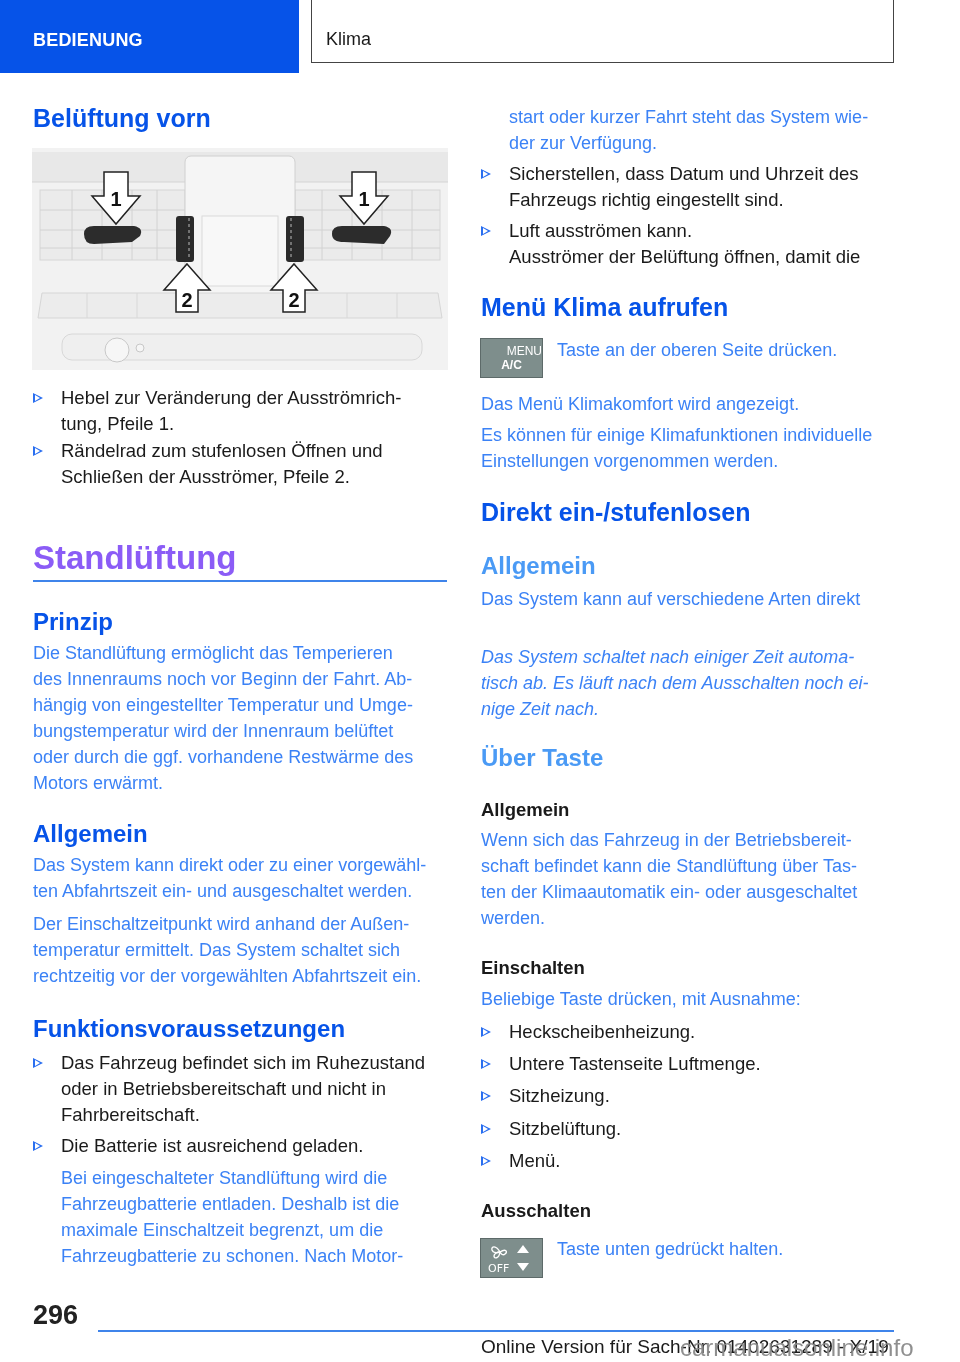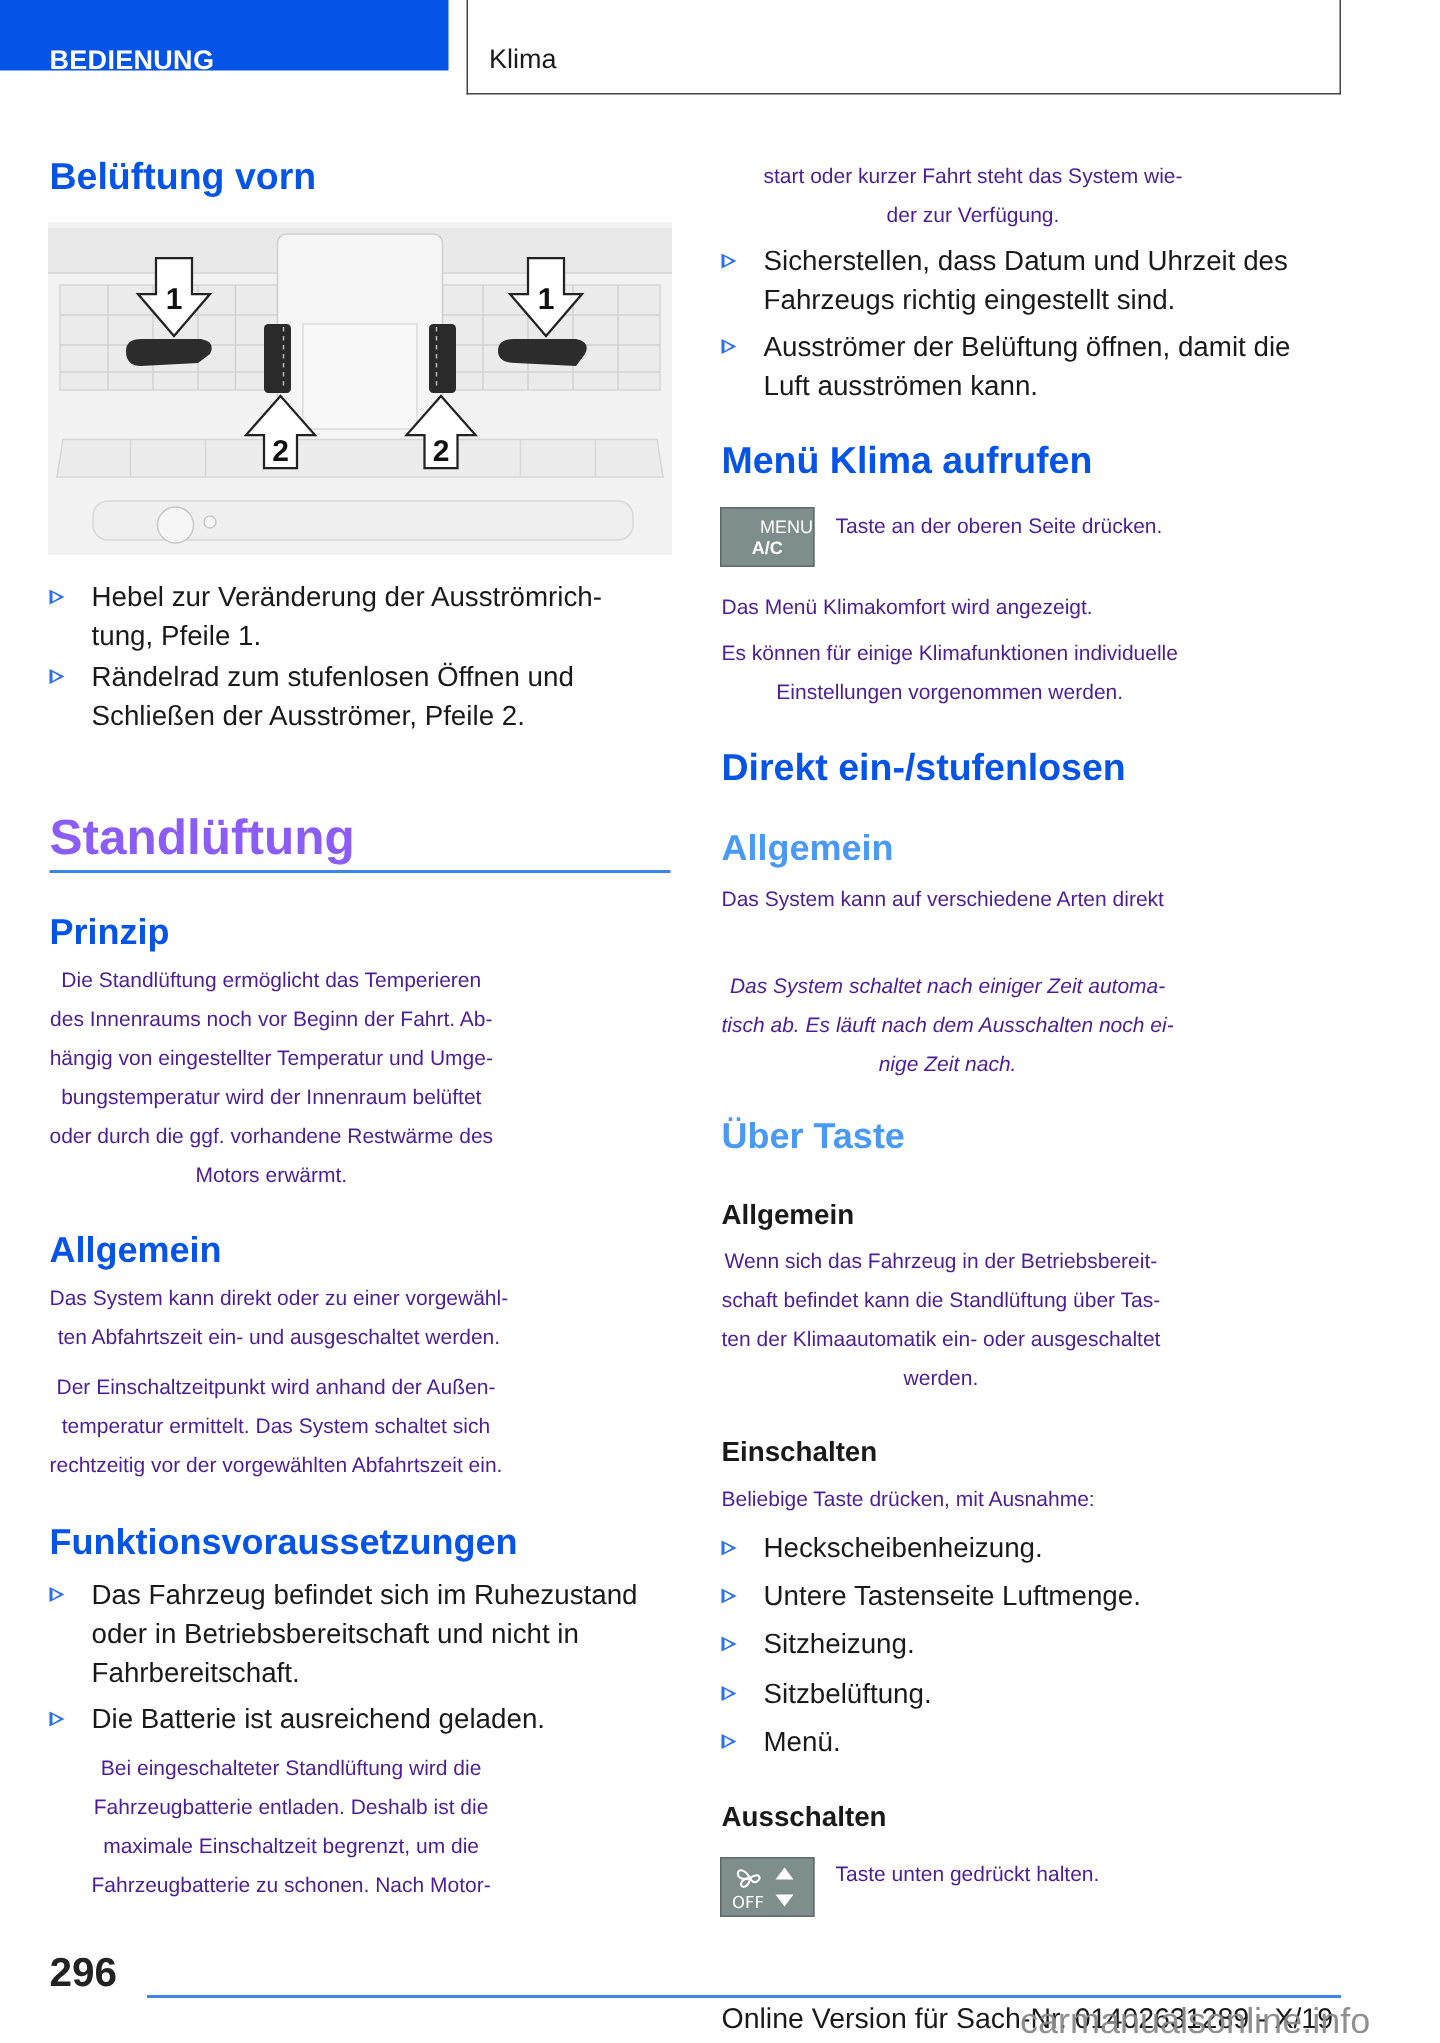--- a/index.html
+++ b/index.html
@@ -1,32 +1,32 @@
 <!DOCTYPE html>
 <html><head>
 <meta charset="utf-8">
 <style>
   html, body { margin: 0; padding: 0; background: #ffffff; }
   body { width: 960px; height: 1362px; position: relative; overflow: hidden;
          font-family: "Liberation Sans", sans-serif; color: #1a1a1a; }
 
   
-  .hdr-section { position: absolute; left: 0; top: 0; width: 299px; height: 47px; background: #0653e8; }
+  .hdr-section { position: absolute; left: 0; top: 0; width: 299px; height: 73px; background: #0653e8; }
   .hdr-section span { position: absolute; left: 33px; top: 30px; color: #ffffff; font-weight: bold; font-size: 18px; letter-spacing: 0.2px; }
   .hdr-chapter { position: absolute; left: 311px; top: -2px; width: 583px; height: 65px; border: 1.5px solid #444; border-top: none; box-sizing: border-box; background: #fff; }
   .hdr-chapter span { position: absolute; left: 14px; top: 31px; font-size: 18px; color: #1a1a1a; }
 
   .h2 { position: absolute; font-weight: bold; color: #0653e8; font-size: 25px; white-space: nowrap; }
   .h1 { position: absolute; font-weight: bold; color: #8b5cf6; font-size: 33px; white-space: nowrap; }
   .h3 { position: absolute; font-weight: bold; color: #0653e8; font-size: 24px; white-space: nowrap; }
   .h3.light { color: #4a9af5; }
   .h4 { position: absolute; font-weight: bold; color: #1a1a1a; font-size: 18.5px; white-space: nowrap; }
   .rule { position: absolute; height: 2px; background: #3f84ea; }
 
-  .p { position: absolute; font-size: 14px; line-height: 26px; color: #4c1d95; white-space: nowrap; text-align: center; }
+  .p { position: absolute; font-size: 18px; line-height: 26px; color: #3b82f6; white-space: nowrap; }
   .bullet { position: absolute; font-size: 18.5px; line-height: 26px; color: #1a1a1a; white-space: nowrap; }
   .bullet .tri { position: absolute; left: 0; top: 8px; width: 0; height: 0;
                  border-top: 5.5px solid transparent; border-bottom: 5.5px solid transparent;
                  border-left: 10px solid #2a6ff0; }
   .bullet .tri::after { content: ""; position: absolute; left: -8px; top: -3px; width: 0; height: 0;
                  border-top: 3px solid transparent; border-bottom: 3px solid transparent;
                  border-left: 5px solid #ffffff; }
   .bullet .txt { position: absolute; left: 28px; top: 0; }
 
   
@@ -188,22 +188,22 @@
 <div class="bullet" style="left:481px; top:161px;">
   <span class="tri"></span>
   <span class="txt">
     <span style="display:block">Sicherstellen, dass Datum und Uhrzeit des</span>
     <span style="display:block">Fahrzeugs richtig eingestellt sind.</span>
   </span>
 </div>
 <div class="bullet" style="left:481px; top:218px;">
   <span class="tri"></span>
   <span class="txt">
+    <span style="display:block">Luft ausströmen kann.</span>
     <span style="display:block">Ausströmer der Belüftung öffnen, damit die</span>
-    <span style="display:block">Luft ausströmen kann.</span>
   </span>
 </div>
 
 <div class="h2" style="left:481px; top:293px;">Menü Klima aufrufen</div>
 <div class="keyicon" style="left:480px; top:338px;">
   <span class="k1">MENU</span>
   <span class="k2">A/C</span>
 </div>
 <div class="p" style="left:557px; top:337px;">Taste an der oberen Seite drücken.</div>
 <div class="p" style="left:481px; top:391px;">Das Menü Klimakomfort wird angezeigt.</div>

